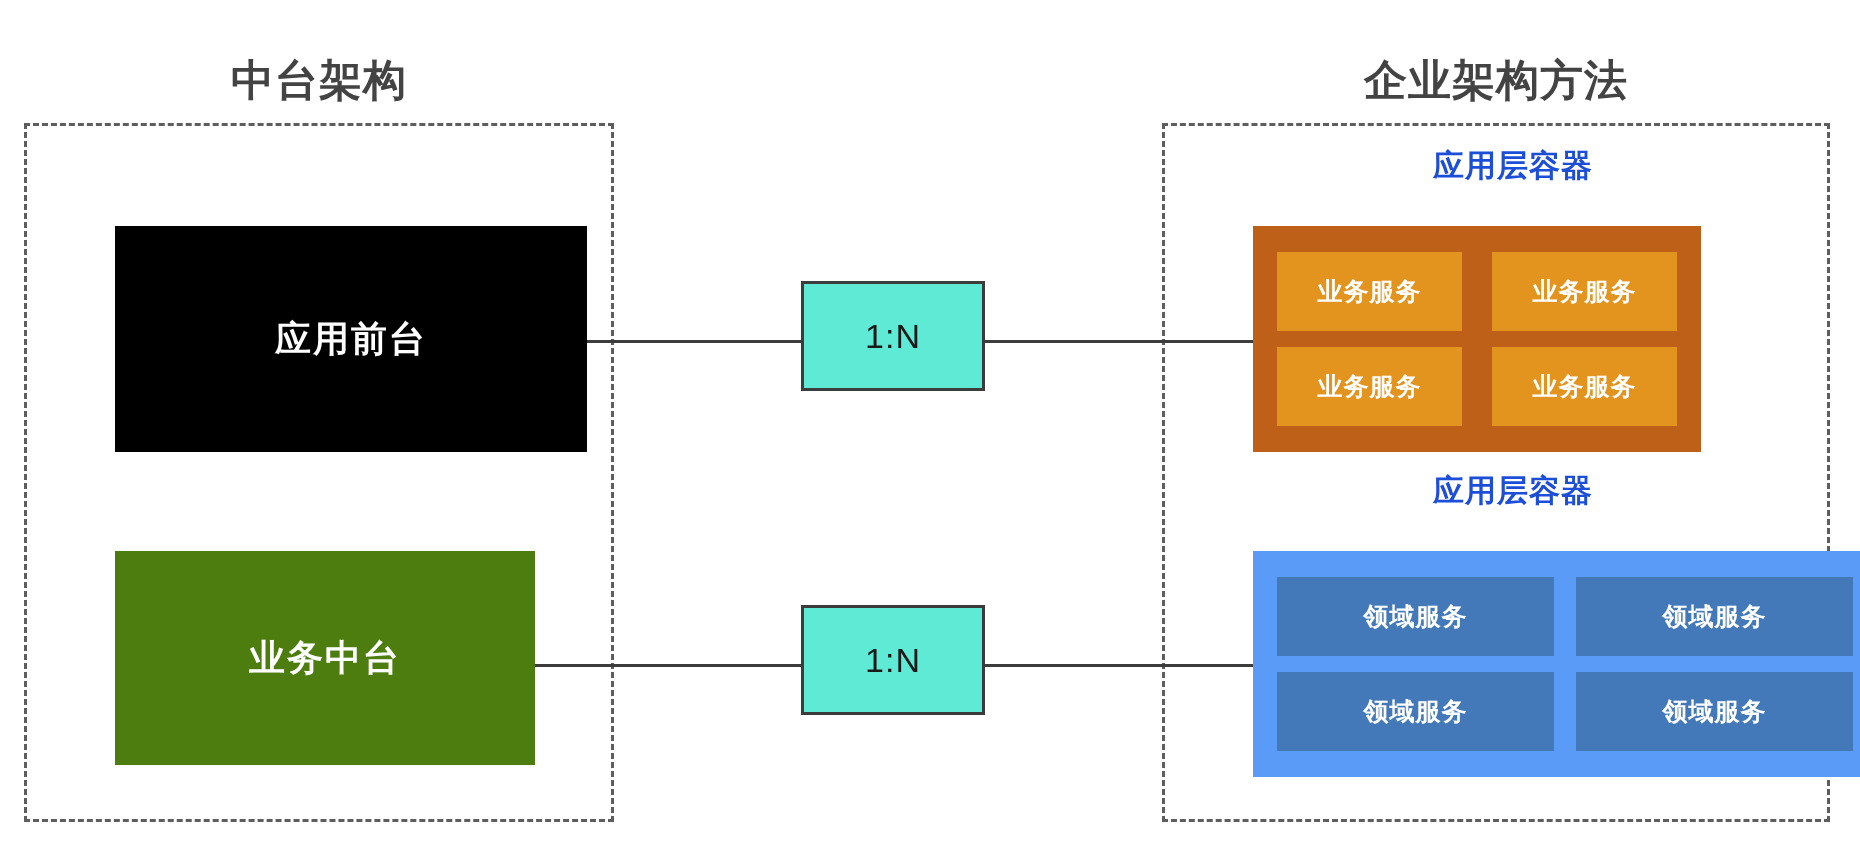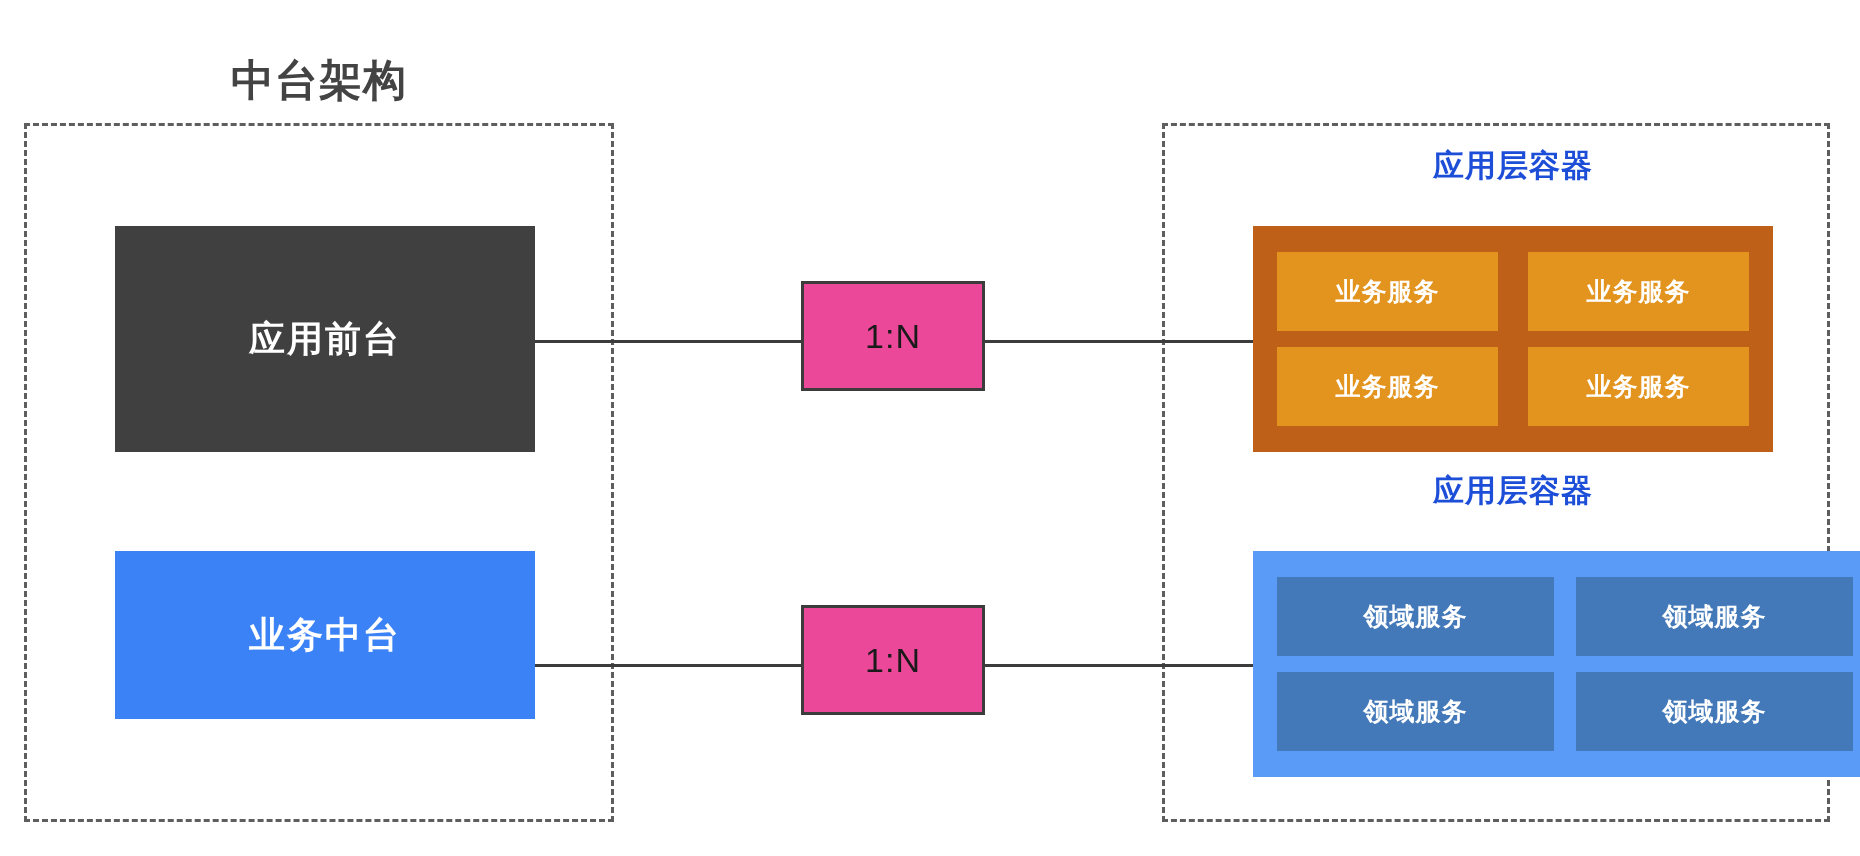--- a/index.html
+++ b/index.html
@@ -49,30 +49,30 @@
     position: absolute;
     display: flex;
     align-items: center;
     justify-content: center;
     color: #ffffff;
     font-size: 36px;
     font-weight: bold;
     letter-spacing: 2px;
     box-sizing: border-box;
   }
-  #block-front  { left: 115px; top: 226px; width: 420px; height: 226px; background: #404040; }
-  #block-middle { left: 115px; top: 551px; width: 420px; height: 168px; background: #3b82f6; }
+  #block-front  { left: 115px; top: 226px; width: 472px; height: 226px; background: #000000; }
+  #block-middle { left: 115px; top: 551px; width: 420px; height: 214px; background: #4d7c0f; }
 
   
   .card-box {
     position: absolute;
     display: flex;
     align-items: center;
     justify-content: center;
-    background: #ec4899;
+    background: #5eead4;
     border: 3px solid #3c3c3c;
     box-sizing: border-box;
     color: #1a1a1a;
     font-size: 34px;
     letter-spacing: 1px;
   }
   #card-top    { left: 801px; top: 281px; width: 184px; height: 110px; }
   #card-bottom { left: 801px; top: 605px; width: 184px; height: 110px; }
 
   
@@ -102,21 +102,21 @@
 
   
   .container {
     position: absolute;
     display: grid;
     grid-template-columns: 1fr 1fr;
     grid-template-rows: 1fr 1fr;
     box-sizing: border-box;
   }
   #container-app {
-    left: 1253px; top: 226px; width: 520px; height: 226px;
+    left: 1253px; top: 226px; width: 448px; height: 226px;
     background: #bf6019;
     padding: 26px 24px;
     gap: 16px 30px;
   }
   #container-domain {
     left: 1253px; top: 551px; width: 624px; height: 226px;
     background: #5b9bf8;
     padding: 26px 24px;
     gap: 16px 22px;
   }
@@ -135,20 +135,21 @@
   #container-app    .cell { background: #e3941f; }
   #container-domain .cell { background: #4379b8; }
 </style>
 </head>
 <body>
 
 <div id="canvas">
 
   <div id="title-left" class="panel-title">中台架构</div>
 
+  <div id="title-right" class="panel-title">企业架构方法</div>
 
   <div id="frame-left" class="dashed-frame"></div>
   <div id="frame-right" class="dashed-frame"></div>
 
   <div id="conn-a" class="connector"></div>
   <div id="conn-b" class="connector"></div>
   <div id="conn-c" class="connector"></div>
   <div id="conn-d" class="connector"></div>
 
   <div id="block-front" class="block">应用前台</div>

